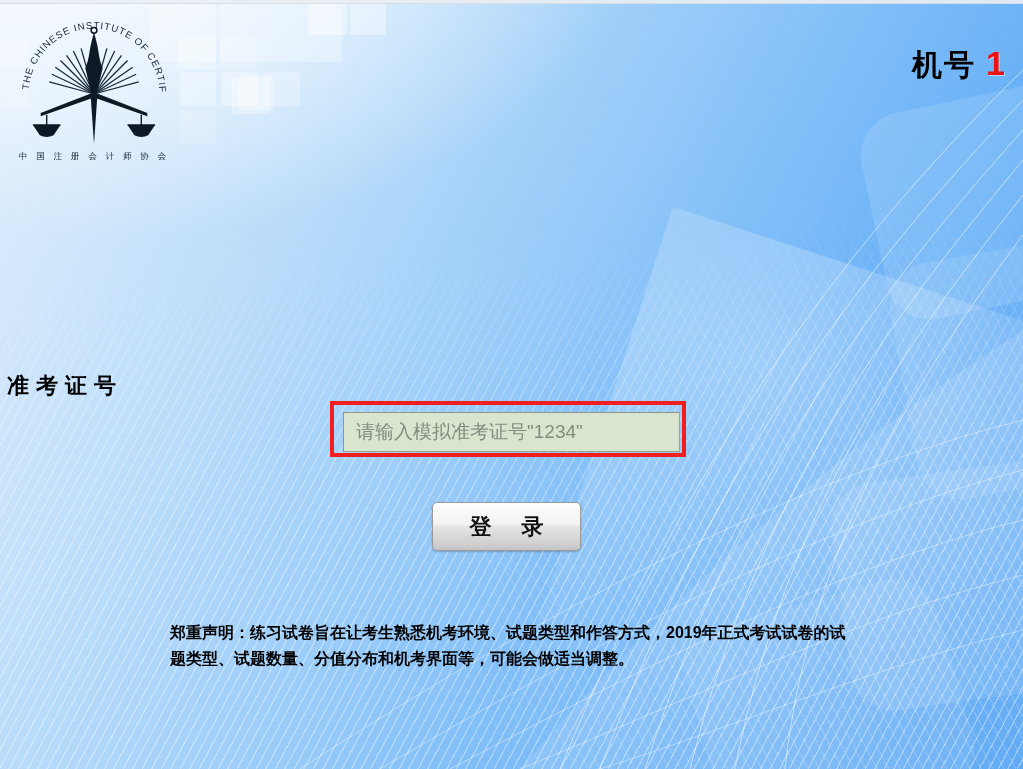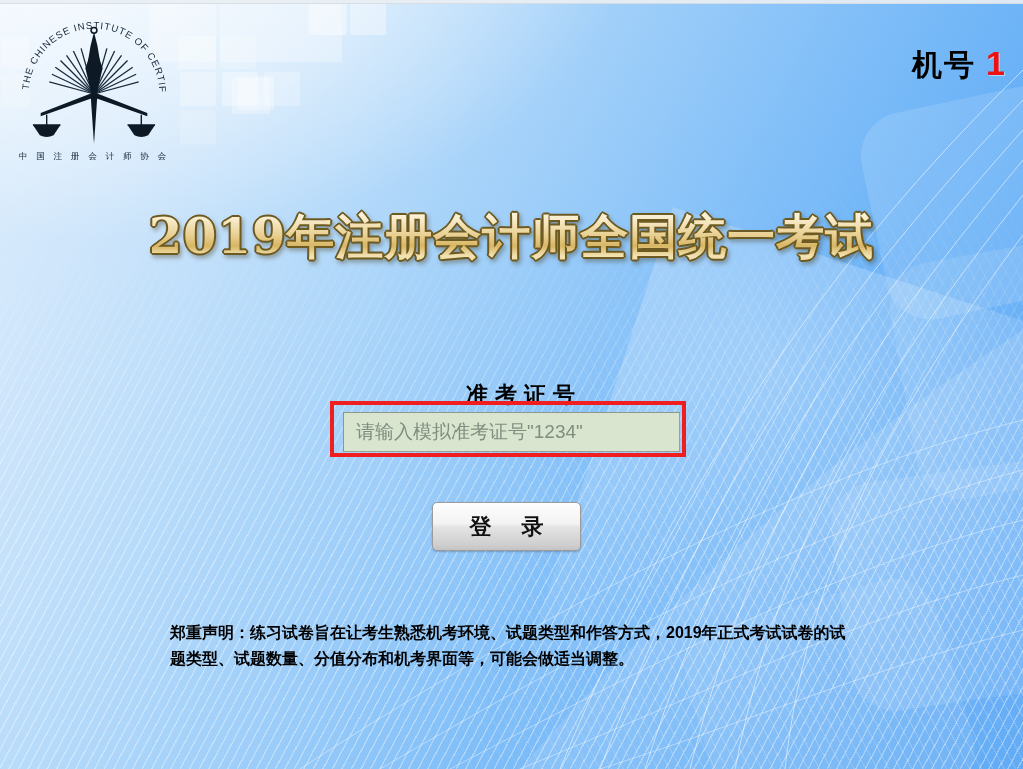--- a/index.html
+++ b/index.html
@@ -146,28 +146,27 @@
             drop-shadow(2px 3px 2px rgba(60,50,15,0.35));
     white-space: nowrap;
   }
   #title-line1 { top: 205px; font-size: 48px; letter-spacing: 1px; }
   #title-line2 { top: 272px; font-size: 48px; letter-spacing: 1px; }
 
   
   #field-label {
     position: absolute;
     left: 0; right: 0;
-    top: 380px;
-    text-align: center;
+    top: 371px;
+    text-align: left;
     font-size: 22px;
     font-weight: bold;
     color: #000000;
     letter-spacing: 7px;
     text-indent: 7px;
-    margin-left: 18px;
   }
 
   #redbox {
     position: absolute;
     left: 330px; top: 401px;
     width: 356px; height: 56px;
     border: 4px solid #f01e1e;
     box-sizing: border-box;
     background: transparent;
   }
@@ -328,21 +327,20 @@
     <path d="M29,136 L61,136 L53,148 Q45,152 37,148 Z" fill="#0d1a26"></path>
     <path d="M139,136 L171,136 L163,148 Q155,152 147,148 Z" fill="#0d1a26"></path>
 
     <text font-family="&quot;DejaVu Sans&quot;, sans-serif" font-size="10" fill="#18293a" letter-spacing="3.5" text-anchor="middle" x="100" y="176">中 国 注 册 会 计 师 协 会</text>
   </svg>
 
   <div id="machine-no">
     <span>机号</span><span class="num">1</span>
   </div>
 
-  <div class="gold-title" id="title-line1">2019年注册会计师全国统一考试</div>
 
   <div id="field-label">准考证号</div>
 
   <div id="redbox"></div>
 
   <input id="ticket-input" type="text" placeholder="请输入模拟准考证号&quot;1234&quot;" style="">
 
   <button id="login-button">登  录</button>
 
   <div id="disclaimer">郑重声明：练习试卷旨在让考生熟悉机考环境、试题类型和作答方式，2019年正式考试试卷的试题类型、试题数量、分值分布和机考界面等，可能会做适当调整。</div>

